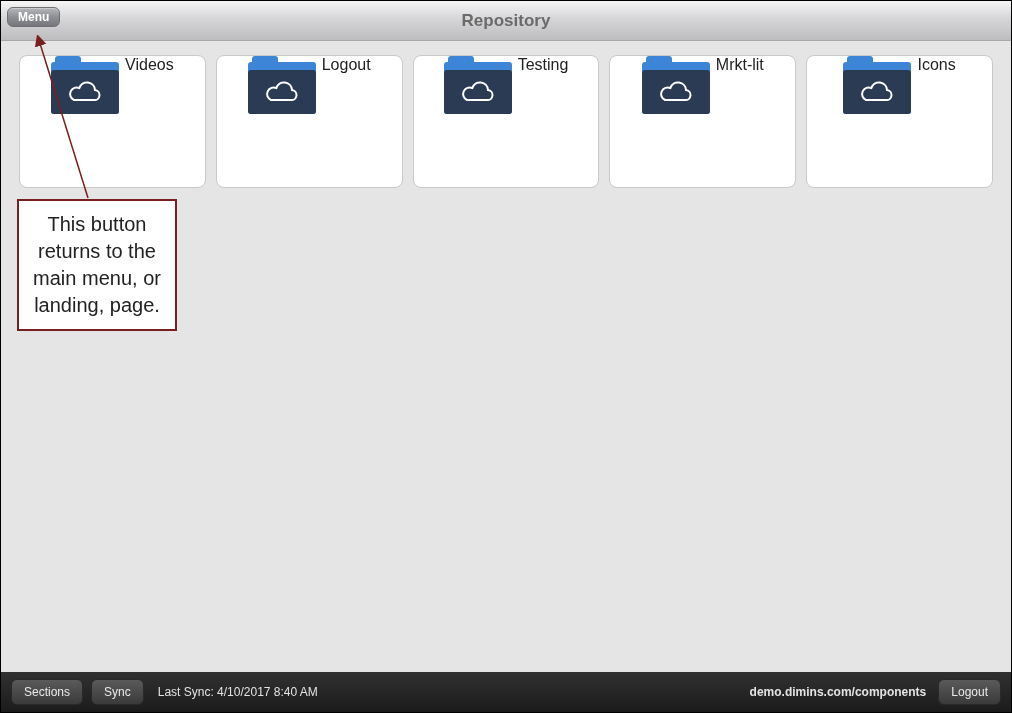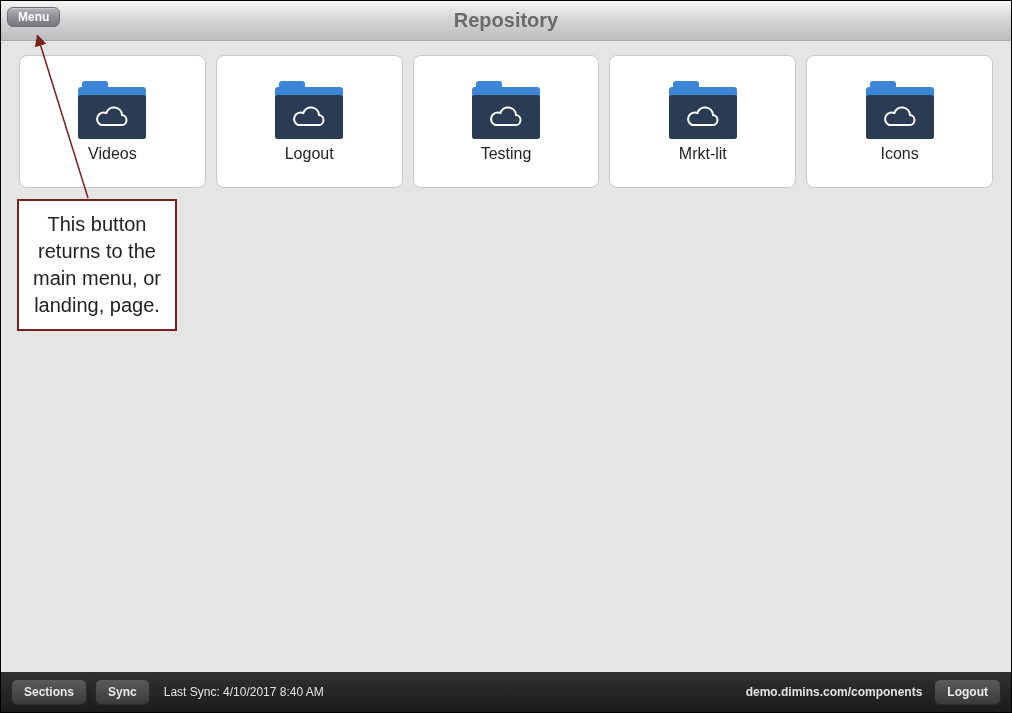--- a/index.html
+++ b/index.html
@@ -11,21 +11,21 @@
     height: 40px;
     background: linear-gradient(to bottom, #f6f6f7 0%, #d6d6d8 45%, #bdbdc0 100%);
     border-bottom: 1px solid #a8a8aa;
     position: relative;
     display: flex;
     align-items: center;
     justify-content: center;
   }
   .header-title {
     color: #6a6a6a;
-    font-size: 20px;
+    font-size: 17px;
     font-weight: 600;
   }
   .menu-btn {
     position: absolute;
     left: 6px;
     top: 6px;
     height: 20px;
     padding: 0 10px;
     border-radius: 6px;
     color: #fff;
@@ -50,22 +50,22 @@
     display: flex;
     gap: 10px;
   }
   .folder-card {
     flex: 1 1 0;
     height: 133px;
     background: #fff;
     border: 1px solid #c9c9c9;
     border-radius: 8px;
     display: flex;
-    flex-direction: column;
-    align-items: center;
+    flex-direction: row;
+    align-items: flex-start;
     justify-content: center;
     gap: 6px;
     cursor: pointer;
   }
   .folder-label {
     font-size: 16px;
     color: #222;
   }
   .folder-icon-wrap {
     width: 68px; height: 58px;
@@ -130,21 +130,21 @@
     color: #d9d9d9;
     font-size: 12px;
     padding: 0 10px;
   }
   .footer .btn {
     height: 26px;
     padding: 0 12px;
     border-radius: 6px;
     color: #eaeaea;
     font-size: 12px;
-    font-weight: 700;
+    font-weight: 400;
     background: linear-gradient(to bottom, #5a5a5a 0%, #3a3a3a 100%);
     border: 1px solid #2a2a2a;
     display: flex;
     align-items: center;
     cursor: pointer;
     margin-right: 8px;
   }
   .footer .last-sync { margin-left: 6px; color: #e3e3e3; }
   .footer .center-text {
     position: absolute;

